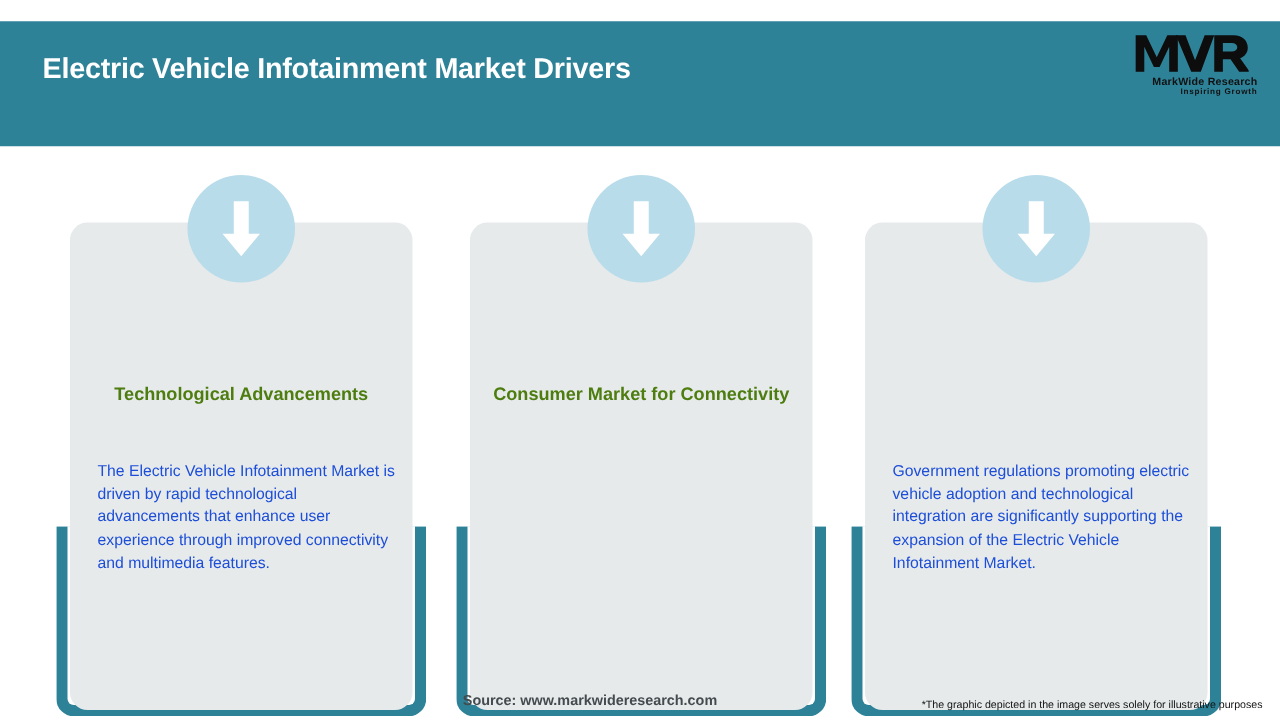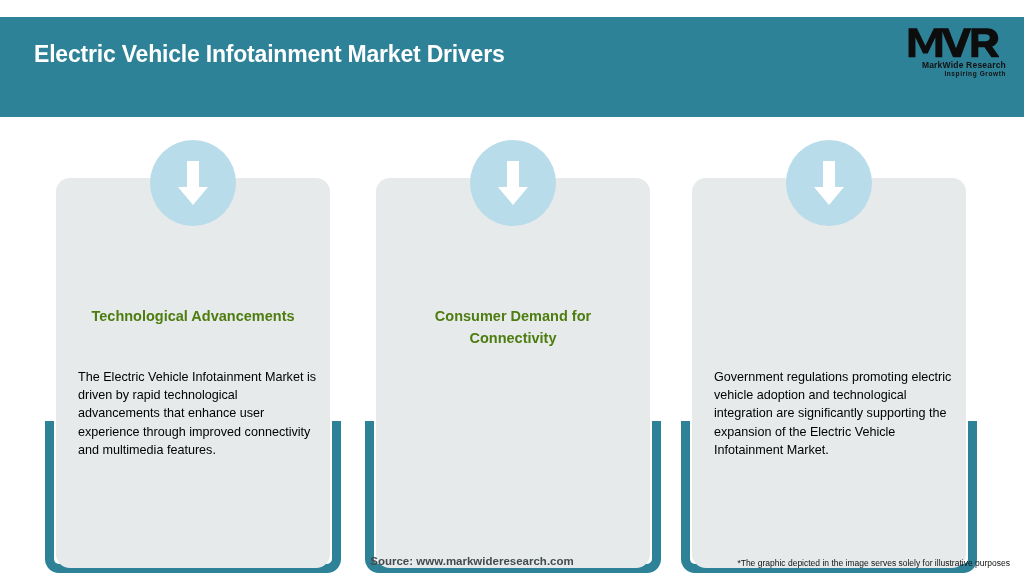--- a/index.html
+++ b/index.html
@@ -148,21 +148,21 @@
     margin-top: 11px;
   }
 
   .card-body {
     position: absolute;
     left: 22px;
     top: 190px;
     width: 240px;
     text-align: left;
     font-size: 12.6px;
-    color: #000000;
+    color: #1d4ed8;
     line-height: 18.2px;
   }
 
   
   .source {
     position: absolute;
     left: 0;
     top: 555px;
     width: 944px;
     text-align: center;
@@ -210,21 +210,21 @@
     <div class="circle">
       <svg class="arrow-svg" viewBox="0 0 36 48">
         <polygon points="12,2 24,2 24,28 33,28 18,46 3,28 12,28" fill="#ffffff"></polygon>
       </svg>
     </div>
   </div>
 
   <div class="card-wrap c1">
     <div class="frame"></div>
     <div class="card">
-      <div class="card-title">Consumer Demand for Connectivity</div>
+      <div class="card-title">Consumer Market for Connectivity</div>
     </div>
     <div class="circle">
       <svg class="arrow-svg" viewBox="0 0 36 48">
         <polygon points="12,2 24,2 24,28 33,28 18,46 3,28 12,28" fill="#ffffff"></polygon>
       </svg>
     </div>
   </div>
 
   <div class="card-wrap c2">
     <div class="frame"></div>

